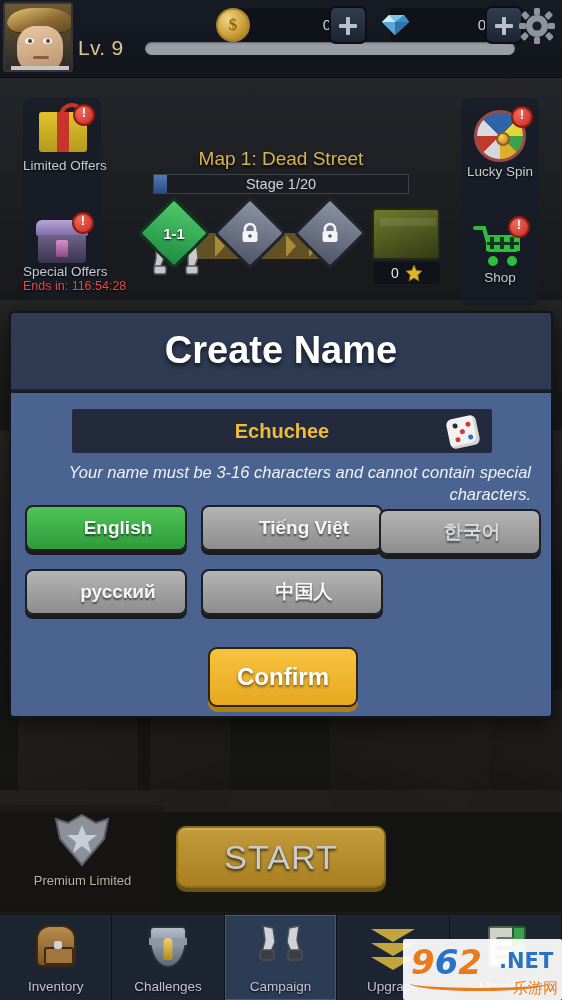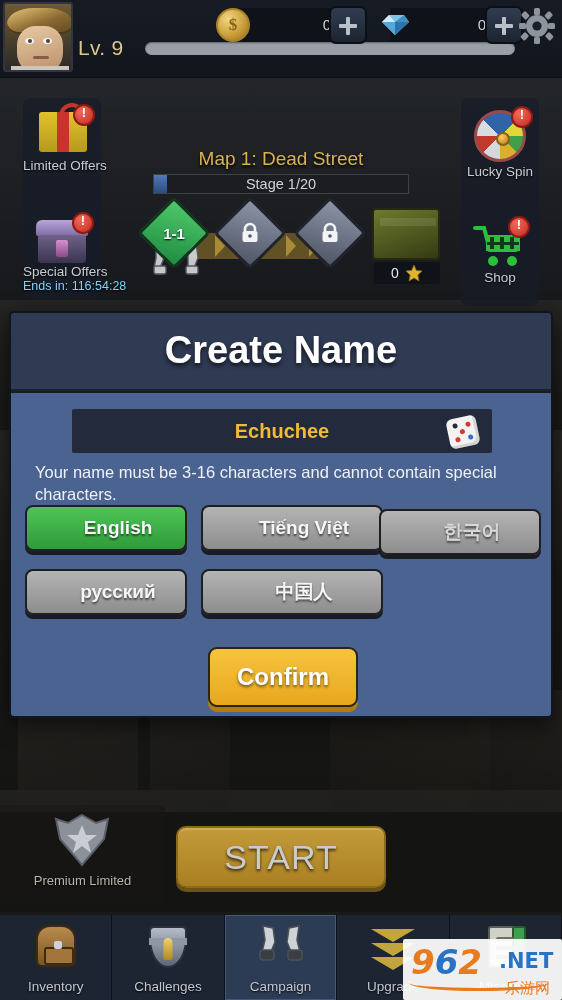--- a/index.html
+++ b/index.html
@@ -90,21 +90,21 @@
   .gift-bow { position:absolute; left:20px; top:-9px; width:26px; height:14px;
     border:4px solid #c7352a; border-bottom:none; border-radius:14px 14px 0 0; }
 
   .chest { position:absolute; left:13px; top:4px; width:52px; height:44px; }
   .chest-lid { position:absolute; left:0; top:0; width:52px; height:16px;
     background:linear-gradient(180deg,#b9a6d8,#7e6ba6); border-radius:6px 6px 2px 2px; }
   .chest-body { position:absolute; left:2px; top:15px; width:48px; height:28px;
     background:linear-gradient(180deg,#6f6388,#3a3450); border-radius:2px 2px 4px 4px; }
   .chest-lock { position:absolute; left:20px; top:20px; width:12px; height:17px;
     background:linear-gradient(180deg,#d88fd0,#8a4d86); border-radius:2px; }
-  .timer { font-size:12.5px; color:#7dd3fc; text-shadow:0 1px 2px #000; white-space:nowrap; }
+  .timer { font-size:12.5px; color:#ef4444; text-shadow:0 1px 2px #000; white-space:nowrap; }
 
   .wheel { position:absolute; left:13px; top:4px; width:52px; height:52px; border-radius:50%;
     border:3px solid #9a4a4a; box-sizing:border-box;
     background:conic-gradient(#2f64a8 0 45deg,#e3d63a 45deg 90deg,#3fa04a 90deg 135deg,#dcae2e 135deg 180deg,#d4d8dc 180deg 225deg,#c1392b 225deg 270deg,#d8dce0 270deg 315deg,#2f64a8 315deg 360deg); }
   .wheel-hub { position:absolute; left:19px; top:19px; width:14px; height:14px; border-radius:50%;
     background:radial-gradient(circle at 35% 30%,#ffd15c,#b8761c); border:2px solid #8a5e1a; box-sizing:border-box; }
 
   .cart { position:absolute; left:12px; top:6px; width:54px; height:44px; }
 
   
@@ -201,22 +201,22 @@
   .modal-body { position:absolute; left:0; top:80px; width:100%; bottom:0; background:#4a6390; }
 
   .namefield { position:absolute; left:61px; top:16px; width:420px; height:44px;
     background:#222a3c; border-radius:2px; }
   .namefield .val { position:absolute; left:0; right:0; top:11px; text-align:center;
     font-size:20px; font-weight:bold; color:#f0bb38; }
   .dice { position:absolute; right:14px; top:8px; width:30px; height:30px;
     background:#f2f2f2; border-radius:6px; transform:rotate(-12deg);
     box-shadow:inset -3px -3px 0 rgba(0,0,0,.12); }
   .dice i { position:absolute; width:5px; height:5px; border-radius:50%; display:block; }
-  .hint { position:absolute; left:24px; top:68px; width:496px; text-align:left;
-    font-size:16.5px; color:#eef1f6; line-height:22px; }
+  .hint { position:absolute; left:24px; top:68px; width:496px; text-align:right;
+    font-size:16.5px; font-style:italic; color:#eef1f6; line-height:22px; }
 
   .langbtn { position:absolute; height:46px; border-radius:8px;
     background:linear-gradient(180deg,#b4b4b4,#8d8d8d); border:2px solid #1d1f22;
     box-shadow:0 4px 0 #1a1c1f; box-sizing:border-box; }
   .langbtn.sel { background:linear-gradient(180deg,#4ec457,#2f9b3a); }
   .langbtn span { position:absolute; inset:0; display:flex; align-items:center; justify-content:center;
     font-size:19px; font-weight:bold; color:#f4f6f8; text-shadow:0 2px 2px rgba(0,0,0,.55);padding-left:24px; }
   .langbtn.dim span { color:#d6d8da; }
 
   .hint2 { position:absolute; left:24px; top:232px; width:496px; text-align:center;
@@ -228,21 +228,21 @@
     font-size:24px; font-weight:bold; color:#fff; text-shadow:0 2px 3px rgba(0,0,0,.55);border-radius:12px; }
 
   
   .wm { position:absolute; left:403px; top:939px; width:159px; height:61px;
     background:rgba(255,255,255,.93); border-radius:2px; overflow:hidden; }
   .wm-962 { position:absolute; left:8px; top:3px; font-size:34px; font-weight:bold;
     font-style:italic; color:#e87b1e; font-family:"DejaVu Sans",sans-serif; }
   .wm-962 em { color:#2a72c4; font-style:italic; }
   .wm-net { position:absolute; left:96px; top:10px; font-size:21px; font-weight:bold;
     color:#2a72c4; font-family:"DejaVu Sans",sans-serif; }
-  .wm-cn { position:absolute; left:0; right:12px; top:40px; text-align:right; font-size:15px;
+  .wm-cn { position:absolute; left:0; right:4px; top:40px; text-align:right; font-size:15px;
     color:#e87b1e; font-family:"DejaVu Sans",sans-serif; }
   .wm-swoosh { position:absolute; left:6px; top:36px; width:140px; height:16px;
     border-bottom:3px solid #e87b1e; border-radius:0 0 50% 50%; }
 </style>
 </head>
 <body>
 
 <div id="app">
 
   <div class="scene">

